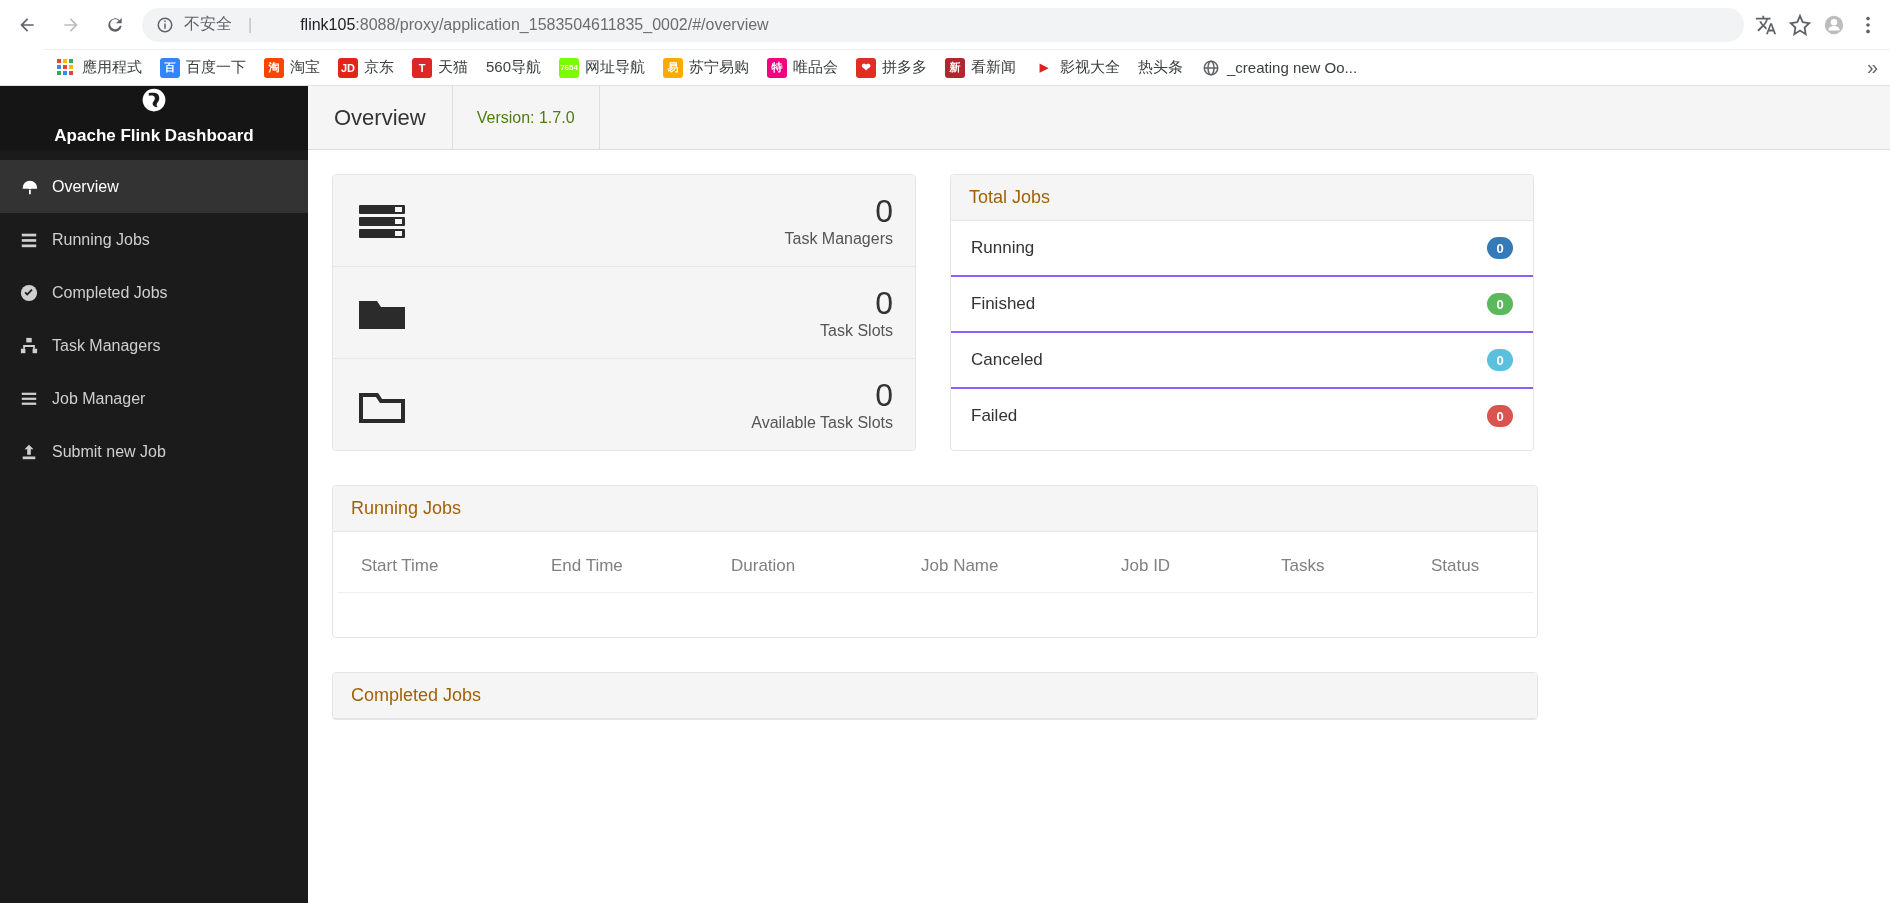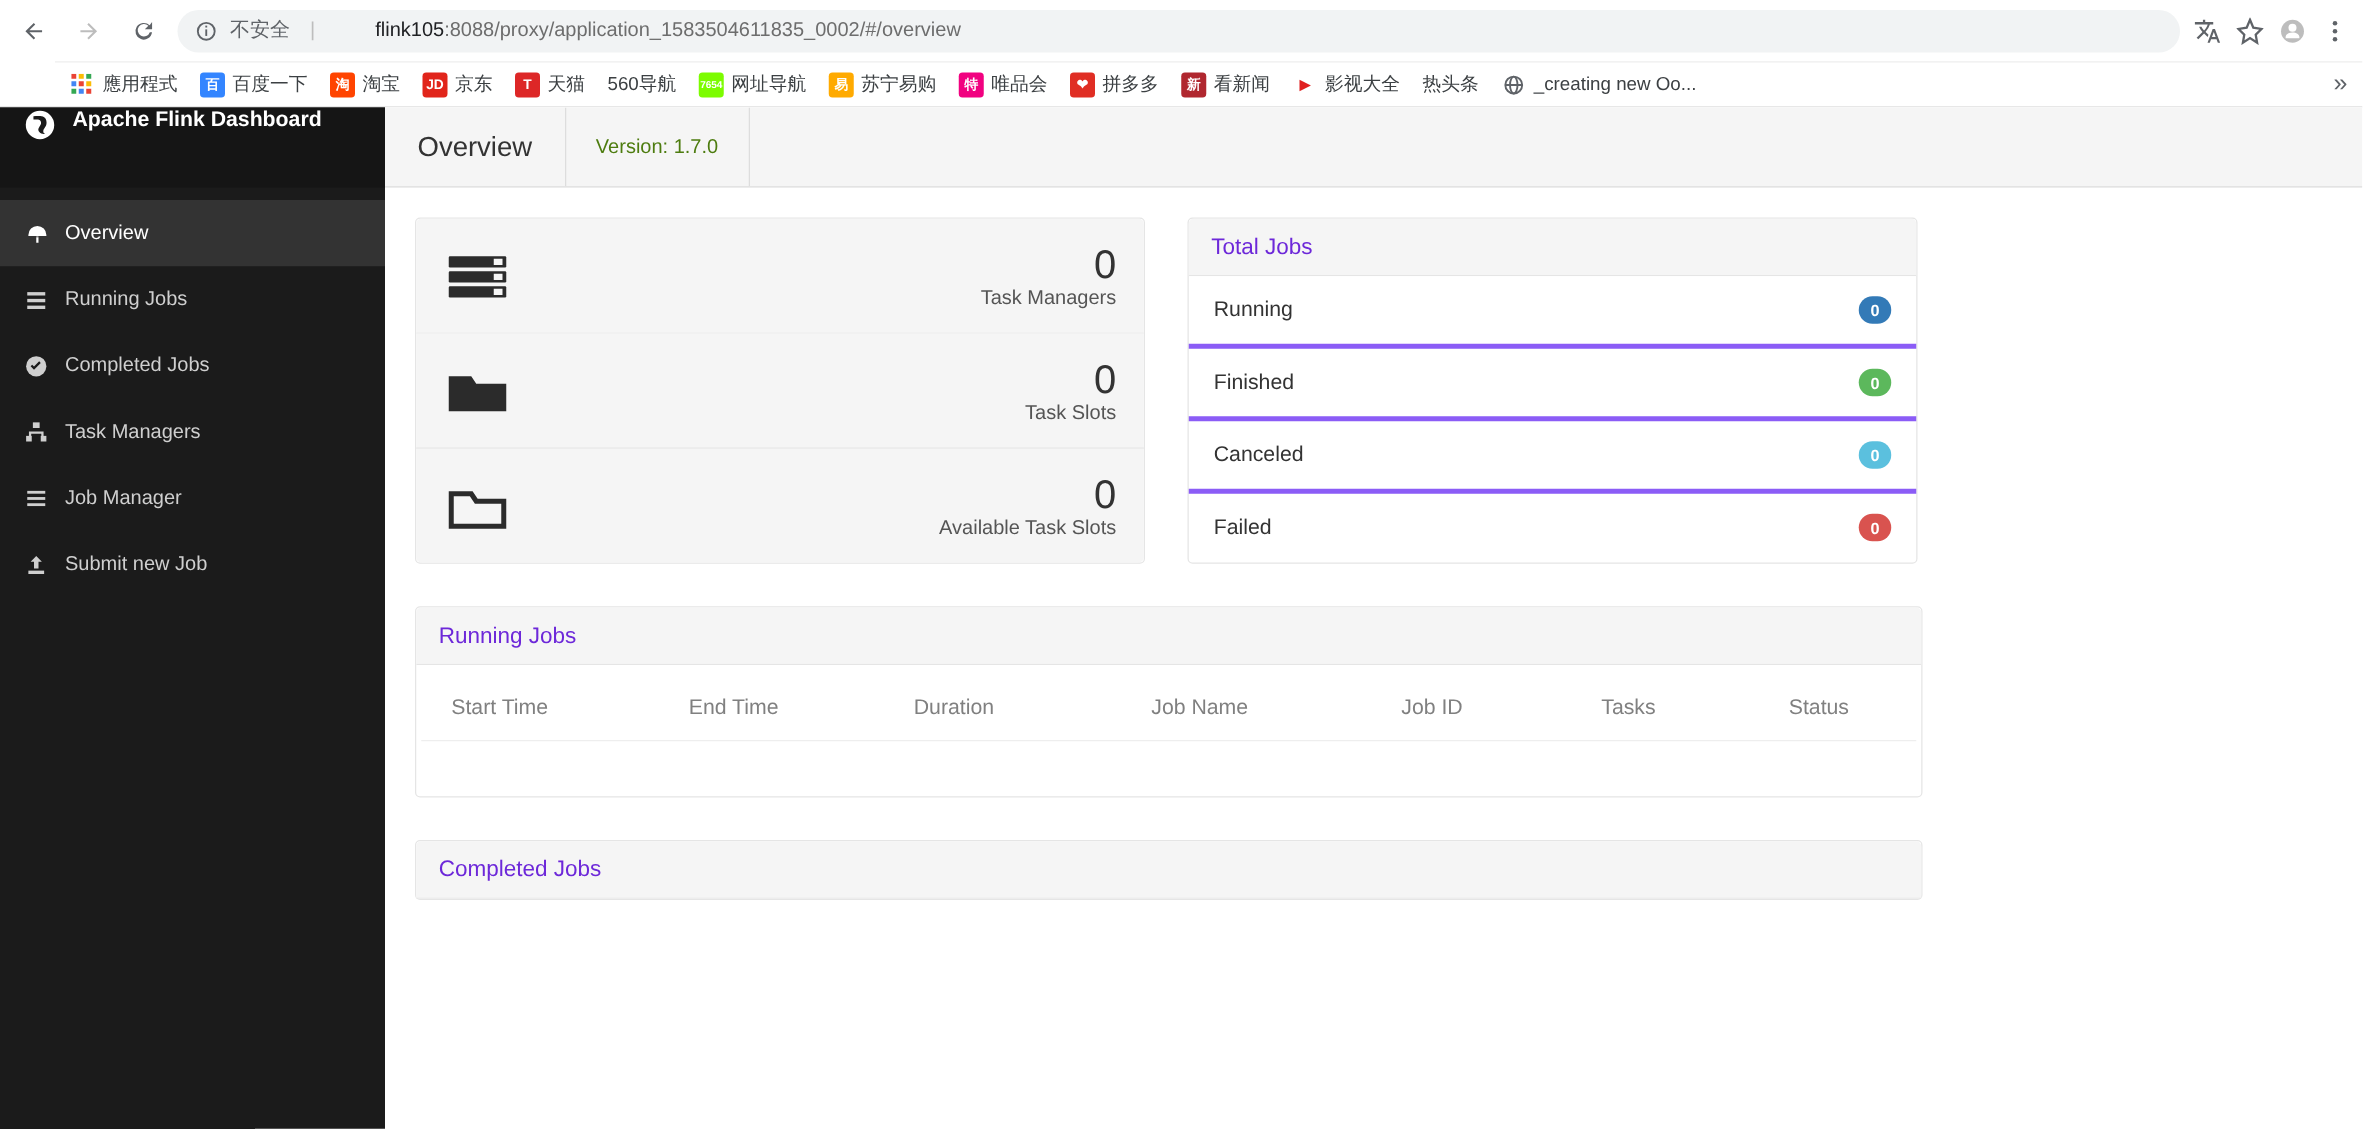--- a/index.html
+++ b/index.html
@@ -21,48 +21,48 @@
 .toolbar-icon svg { width: 22px; height: 22px; }
 
 .bookmarks-row { display: flex; align-items: center; height: 36px; padding: 0 12px; gap: 18px; font-size: 15px; color: #3c4043; border-top: 1px solid #eee; margin-left: 44px; }
 .bm-item { display: flex; align-items: center; gap: 6px; cursor: pointer; white-space: nowrap;}
 .bm-icon { width: 20px; height: 20px; border-radius: 3px; display: flex; align-items: center; justify-content: center; font-size: 11px; color: #fff; font-weight: bold; }
 .bm-more { margin-left: auto; font-size: 20px; color: #5f6368; }
 
 
 .app { display: flex; height: calc(903px - 49px - 36px); }
 .sidebar { width: 308px; background: #1b1b1b; color: #dadada; display: flex; flex-direction: column; }
-.sidebar-header { height: 64px; display: flex; align-items: flex-start; padding: 0 18px; gap: 12px; background: #151515; }
+.sidebar-header { height: 64px; display: flex; align-items: center; padding: 0 18px; gap: 12px; background: #151515; flex-direction: column; }
 .sidebar-header svg { width: 28px; height: 28px; fill: #fff; }
 .sidebar-title { color: #fff; font-weight: bold; font-size: 17px; }
 .sidebar-nav { padding-top: 10px; }
 .nav-item { display: flex; align-items: center; height: 53px; padding: 0 20px; gap: 14px; color: #cfcfcf; font-size: 16px; cursor: pointer; }
 .nav-item.active { background: #333; color: #fff; }
 .nav-item svg { width: 18px; height: 18px; fill: currentColor; flex-shrink: 0; }
 
 .main { flex: 1; background: #fff; overflow: auto; }
 .page-header { height: 64px; display: flex; align-items: center; background: #f5f5f5; border-bottom: 1px solid #ddd; }
 .page-title { padding: 0 26px; font-size: 22px; color: #333; border-right: 1px solid #ddd; height: 100%; display:flex; align-items:center;}
 .page-meta { padding: 0 24px; color: #4d7c0f; font-size: 16px; border-right: 1px solid #ddd; height: 100%; display:flex; align-items:center;}
 .page-body { padding: 24px; display: flex; gap: 34px; flex-wrap: wrap; }
 
 .panel { border: 1px solid #e5e5e5; border-radius: 4px; background: #fff; }
-.panel-header { background: #f5f5f5; padding: 12px 18px; font-size: 18px; color: #6d28d9; border-bottom: 1px solid #e5e5e5; border-radius: 4px 4px 0 0; }
+.panel-header { background: #f5f5f5; padding: 12px 18px; font-size: 18px; color: #a16207; border-bottom: 1px solid #e5e5e5; border-radius: 4px 4px 0 0; }
 
 .stats-col { width: 584px; display: flex; flex-direction: column; }
 .stat-box { display: flex; align-items: center; padding: 18px 22px; border-bottom: 1px solid #e5e5e5; background: #f5f5f5; }
 .stat-box:first-child { border-radius: 4px 4px 0 0; }
 .stat-box:last-child { border-bottom: none; border-radius: 0 0 4px 4px;}
 .stat-icon { width: 54px; height: 44px; fill: #2b2b2b; }
 .stat-text { margin-left: auto; text-align: right; }
 .stat-val { font-size: 32px; color: #333; }
 .stat-label { font-size: 16px; color: #555; }
 
 .jobs-col { width: 584px; }
-.jobs-list-item { display: flex; align-items: center; justify-content: space-between; padding: 16px 20px; border-bottom: 4px solid #8b5cf6; font-size: 17px; }
+.jobs-list-item { display: flex; align-items: center; justify-content: space-between; padding: 16px 20px; border-bottom: 2px solid #8b5cf6; font-size: 17px; }
 .jobs-list-item:last-child { border-bottom: none; }
 .badge { min-width: 26px; height: 22px; border-radius: 11px; color: #fff; font-size: 13px; font-weight: bold; display: flex; align-items: center; justify-content: center; padding: 0 7px; }
 .b-blue { background: #337ab7; }
 .b-green { background: #5cb85c; }
 .b-cyan { background: #5bc0de; }
 .b-red { background: #d9534f; }
 
 .wide-col { width: 1206px; }
 .table-hd { display: flex; padding: 16px 24px; color: #808080; font-size: 17px; border-bottom: 1px solid #eee; }
 .table-hd div:nth-child(1){width:190px}

